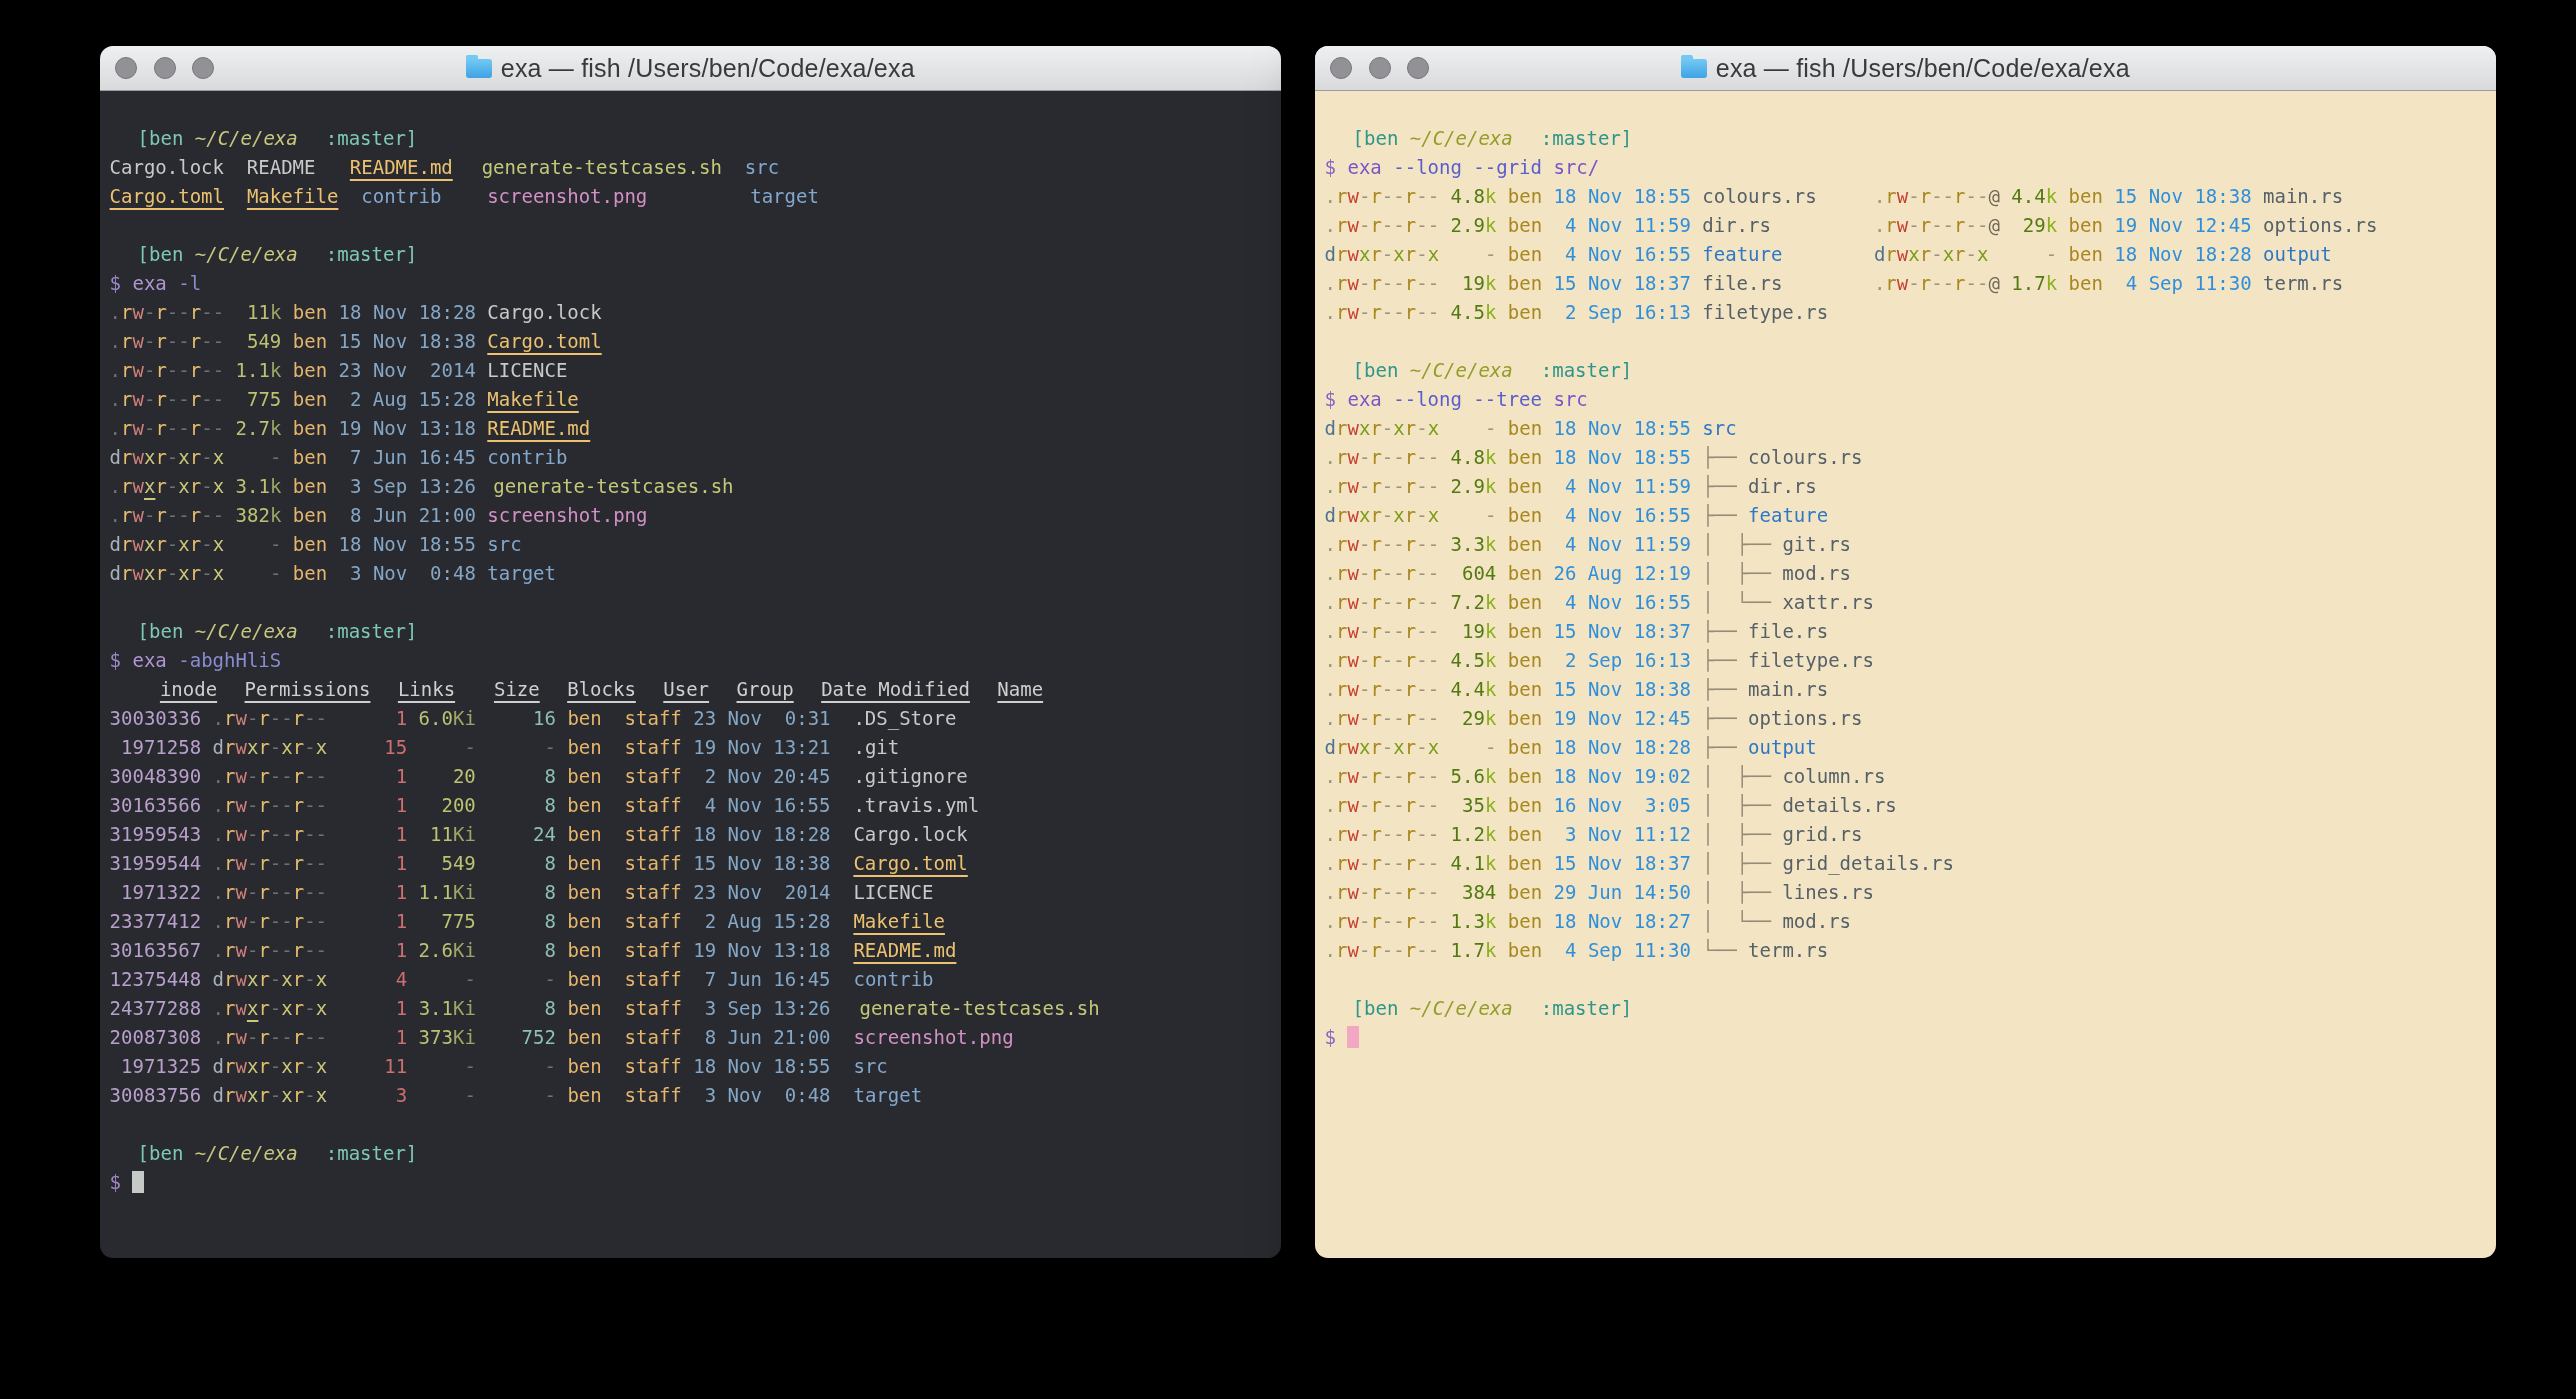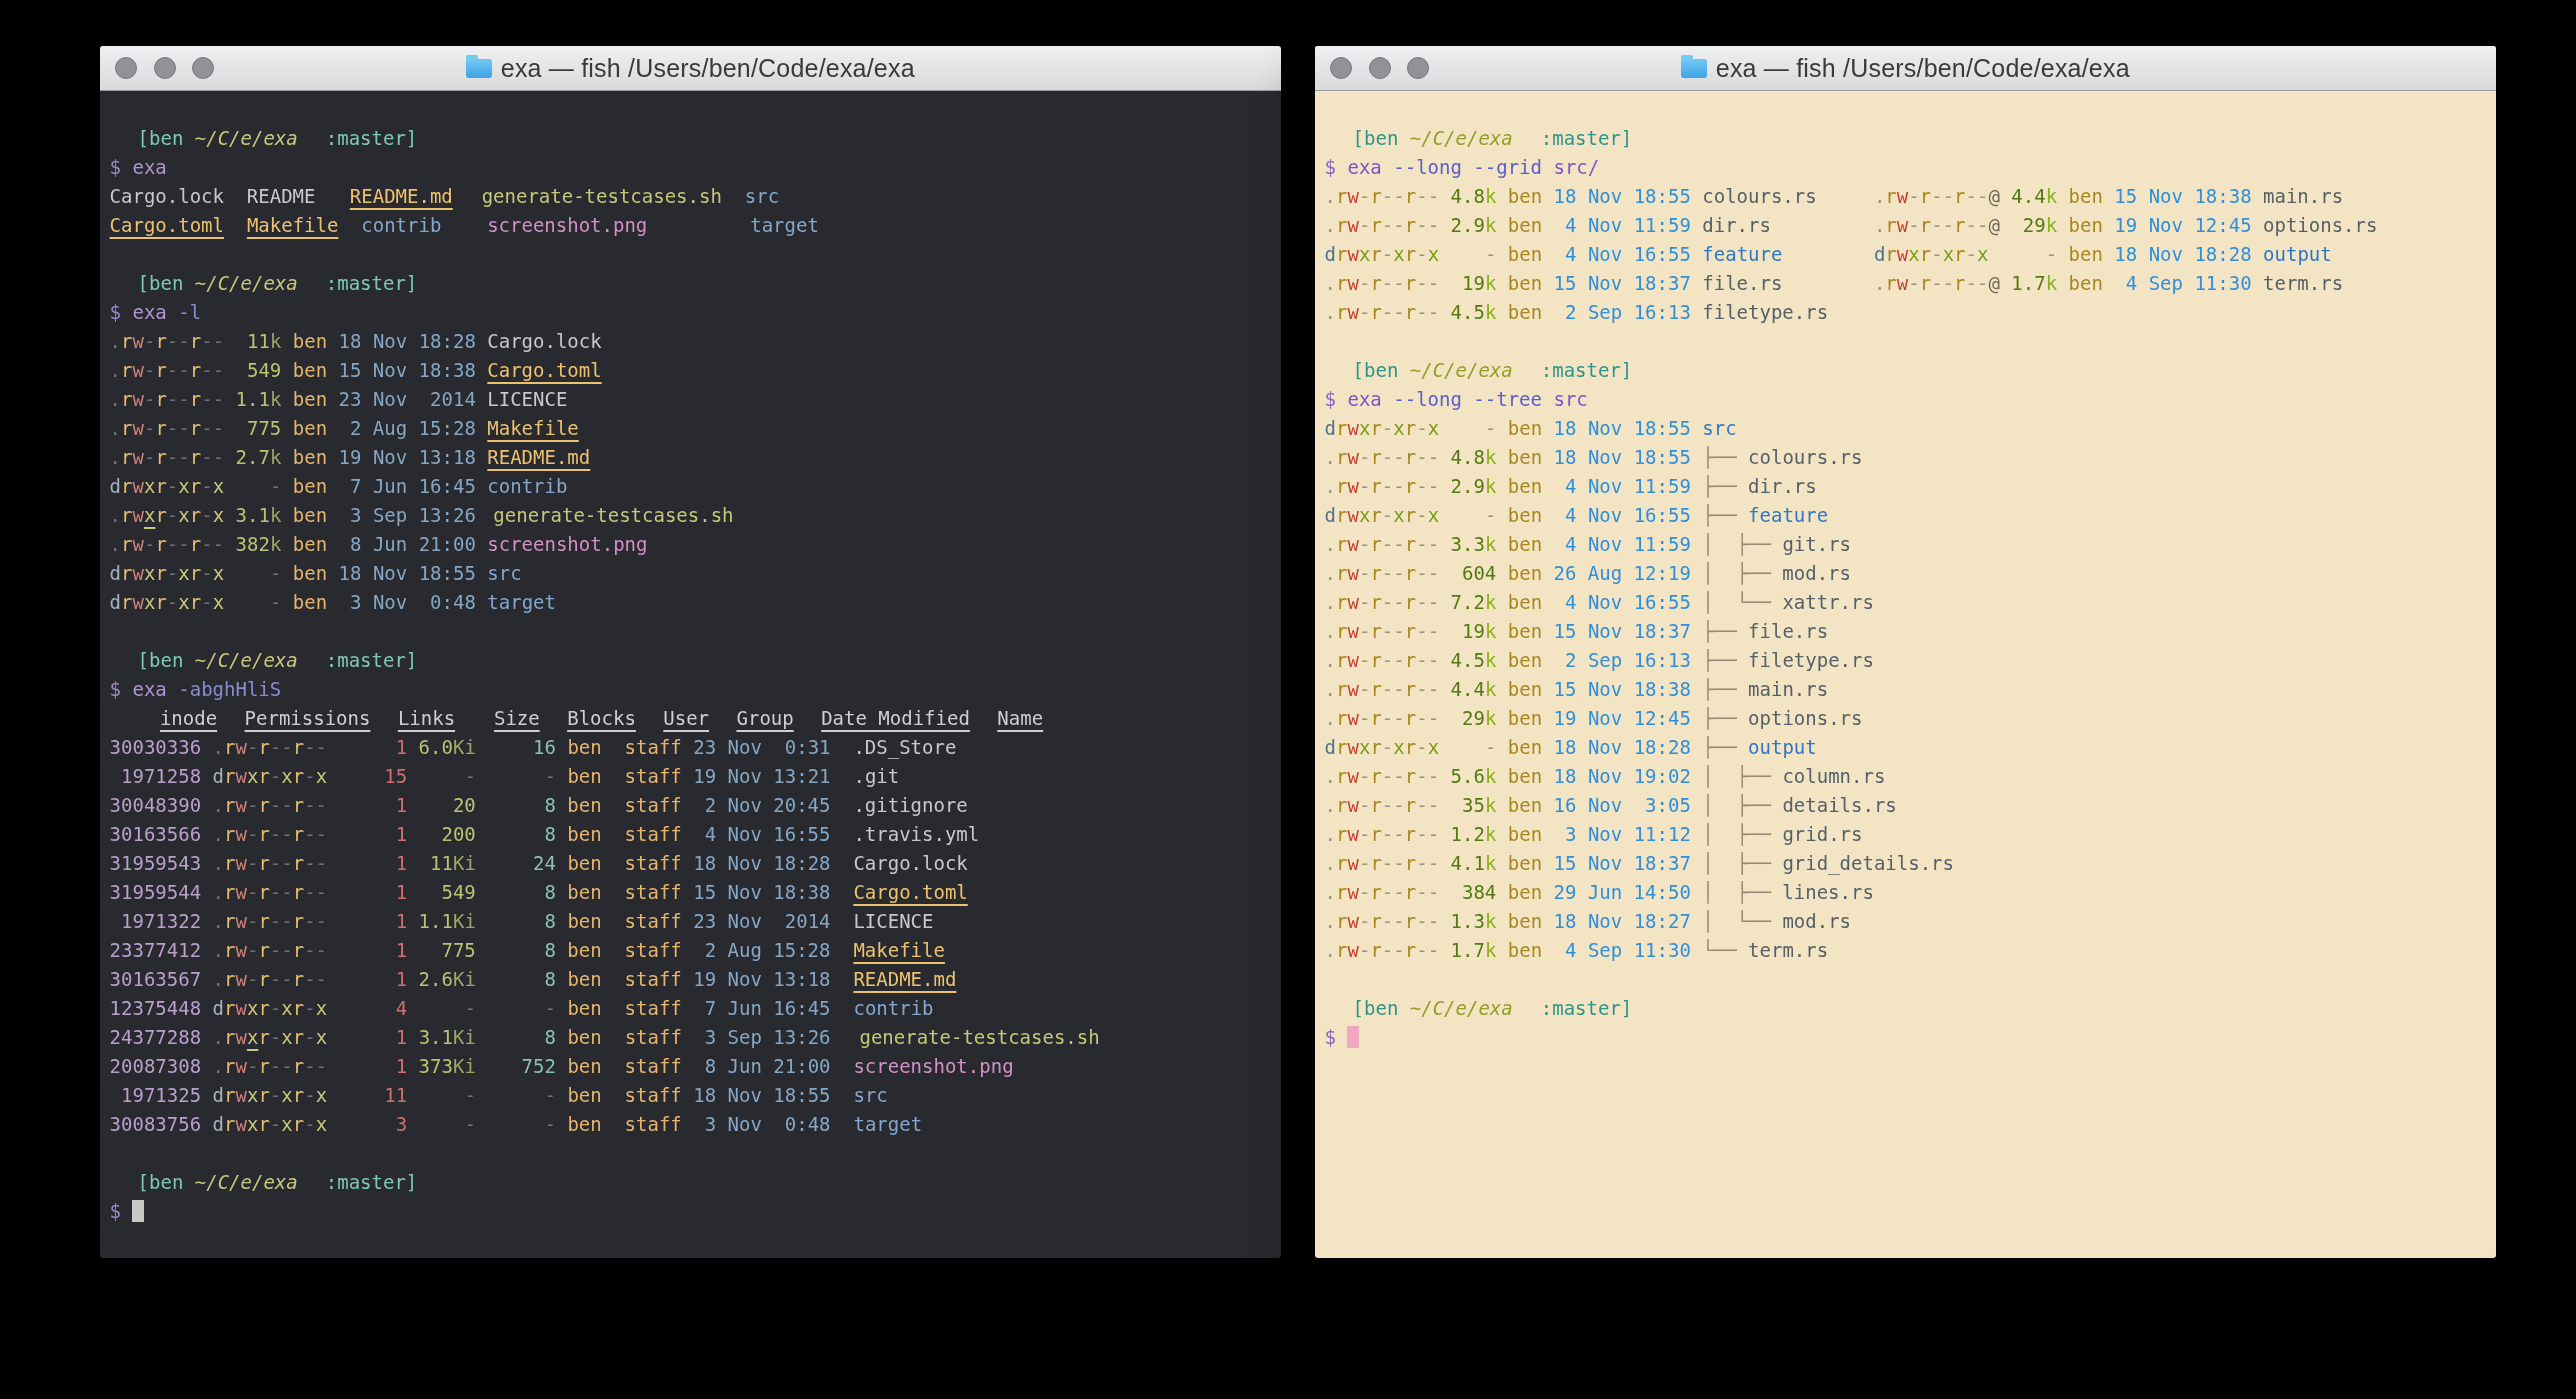--- a/index.html
+++ b/index.html
@@ -4,21 +4,21 @@
 <style>
   html,body{margin:0;padding:0;}
   body{
     width:2576px;height:1400px;position:relative;
     background:#000;
     font-family:"Liberation Sans", sans-serif;
     overflow:hidden;
   }
   .window{
     position:absolute;width:1181px;height:1212px;
-    border-radius:3px;overflow:hidden;
+    border-radius:13px;overflow:hidden;
     background:var(--bg);
     box-shadow:0 23px 58px rgba(0,0,0,.65);
   }
   .titlebar{
     height:45px;
     background:linear-gradient(#eef0f1,#d8dadc);
     border-bottom:1px solid #9b9b9b;
     position:relative;
     display:flex;align-items:center;justify-content:center;
     box-sizing:border-box;
@@ -82,21 +82,20 @@
       <span class="light"></span>
       <span class="light"></span>
     </div>
     <div class="title">
       <span class="folder-icon"></span>
       <span>exa — fish  /Users/ben/Code/exa/exa</span>
     </div>
   </div>
   <div class="term">
       <div class="ln"><span class="pr">[ben </span><span class="pa">~/C/e/exa</span><span class="pr">:master]</span></div>
-      <div class="ln"><span class="dol">$ </span><span class="cmd">exa</span></div>
       <div class="ln"><span class="fg">Cargo.lock  README   </span><span class="bf">README.md</span><span class="fg">  </span><span class="exe">generate-testcases.sh</span><span class="fg">  </span><span class="dir">src</span></div>
       <div class="ln"><span class="bf">Cargo.toml</span><span class="fg">  </span><span class="bf">Makefile</span><span class="fg">  </span><span class="dir">contrib</span><span class="fg">    </span><span class="img">screenshot.png</span><span class="fg">         </span><span class="dir">target</span></div>
       <div class="ln"></div>
       <div class="ln"><span class="pr">[ben </span><span class="pa">~/C/e/exa</span><span class="pr">:master]</span></div>
       <div class="ln"><span class="dol">$ </span><span class="cmd">exa</span><span class="fg"> </span><span class="arg">-l</span></div>
       <div class="ln"><span class="dim">.</span><span class="r">r</span><span class="w">w</span><span class="dim">-</span><span class="r">r</span><span class="dim">--</span><span class="r">r</span><span class="dim">--</span><span class="fg"> </span><span class="sz"> 11</span><span class="szu">k</span><span class="fg"> </span><span class="usr">ben</span><span class="fg"> </span><span class="date">18 Nov 18:28</span><span class="fg"> </span><span class="fg">Cargo.lock</span></div>
       <div class="ln"><span class="dim">.</span><span class="r">r</span><span class="w">w</span><span class="dim">-</span><span class="r">r</span><span class="dim">--</span><span class="r">r</span><span class="dim">--</span><span class="fg"> </span><span class="sz"> 549</span><span class="fg"> </span><span class="usr">ben</span><span class="fg"> </span><span class="date">15 Nov 18:38</span><span class="fg"> </span><span class="bf">Cargo.toml</span></div>
       <div class="ln"><span class="dim">.</span><span class="r">r</span><span class="w">w</span><span class="dim">-</span><span class="r">r</span><span class="dim">--</span><span class="r">r</span><span class="dim">--</span><span class="fg"> </span><span class="sz">1.1</span><span class="szu">k</span><span class="fg"> </span><span class="usr">ben</span><span class="fg"> </span><span class="date">23 Nov  2014</span><span class="fg"> </span><span class="fg">LICENCE</span></div>
       <div class="ln"><span class="dim">.</span><span class="r">r</span><span class="w">w</span><span class="dim">-</span><span class="r">r</span><span class="dim">--</span><span class="r">r</span><span class="dim">--</span><span class="fg"> </span><span class="sz"> 775</span><span class="fg"> </span><span class="usr">ben</span><span class="fg"> </span><span class="date"> 2 Aug 15:28</span><span class="fg"> </span><span class="bf">Makefile</span></div>
       <div class="ln"><span class="dim">.</span><span class="r">r</span><span class="w">w</span><span class="dim">-</span><span class="r">r</span><span class="dim">--</span><span class="r">r</span><span class="dim">--</span><span class="fg"> </span><span class="sz">2.7</span><span class="szu">k</span><span class="fg"> </span><span class="usr">ben</span><span class="fg"> </span><span class="date">19 Nov 13:18</span><span class="fg"> </span><span class="bf">README.md</span></div>

